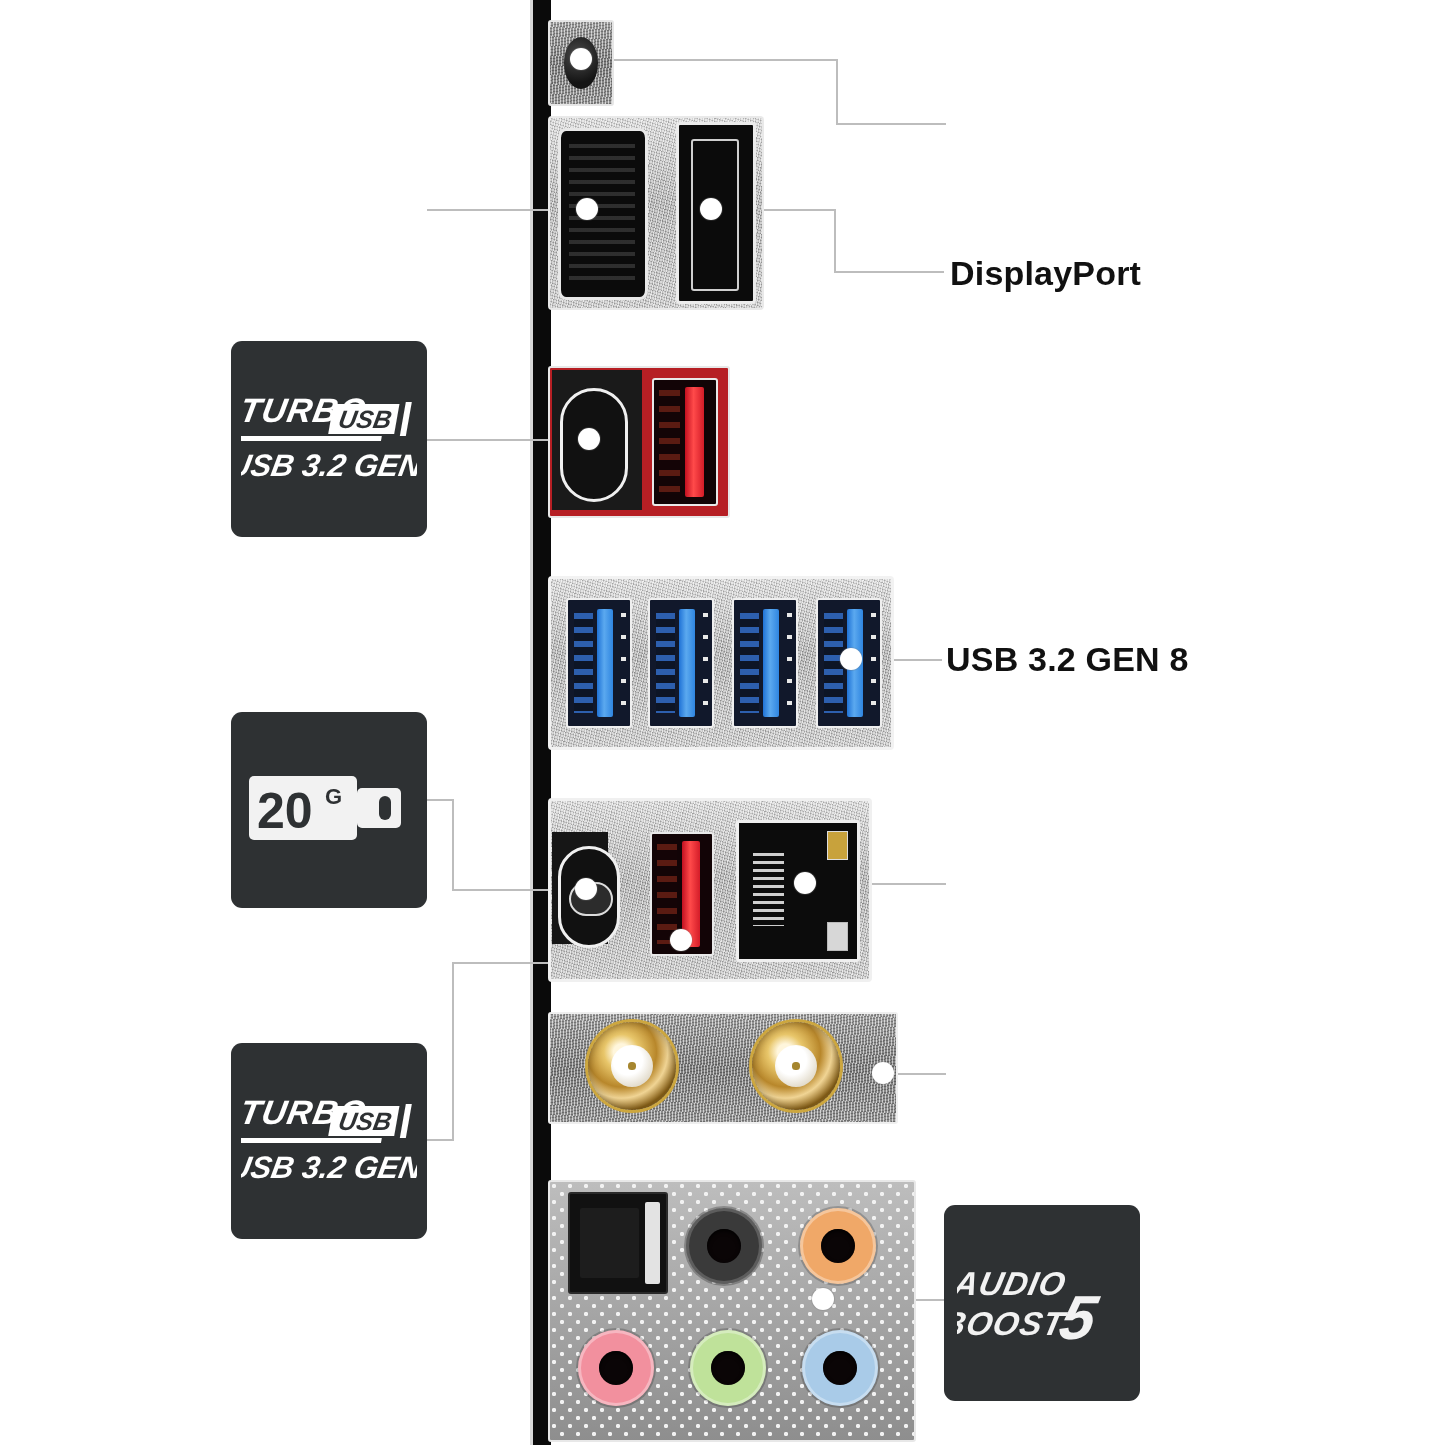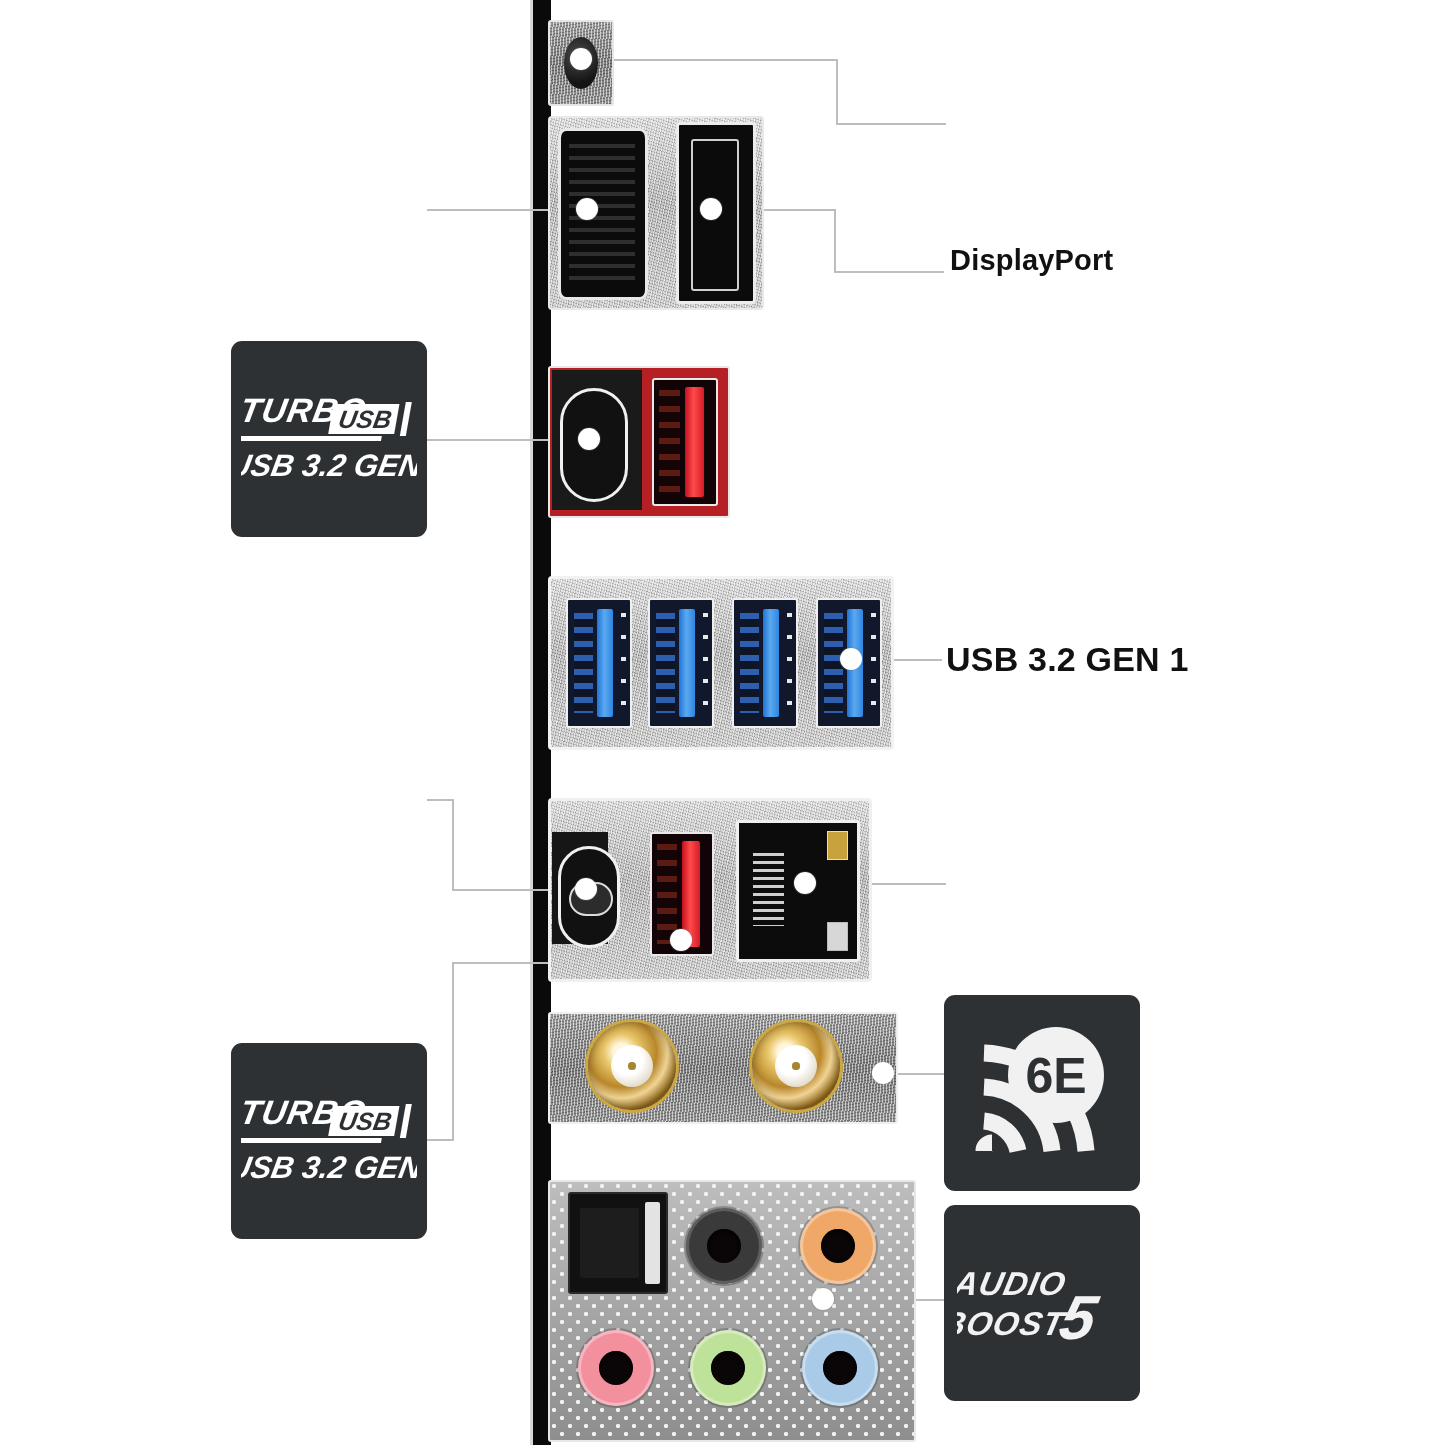--- a/index.html
+++ b/index.html
@@ -261,56 +261,53 @@
         <text x="4" y="38" font-size="34" font-style="italic" letter-spacing="1" transform="skewX(-10)">TURBO</text>
       </g>
       <rect x="96" y="20" width="66" height="30" fill="#fff" transform="skewX(-10)"></rect>
       <text x="104" y="44" font-size="25" font-style="italic" font-weight="bold" fill="#2e3133" font-family="'Liberation Sans',sans-serif" transform="skewX(-10)">USB</text>
       <rect x="168" y="18" width="6" height="34" fill="#fff" transform="skewX(-10)"></rect>
       <rect x="0" y="52" width="150" height="5" fill="#fff" transform="skewX(-10)"></rect>
       <text x="2" y="92" font-size="31" font-style="italic" font-weight="bold" fill="#fff" font-family="'Liberation Sans',sans-serif" transform="skewX(-10)" letter-spacing="0">USB 3.2 GEN2</text>
     </svg>
   </div>
 
+  <div class="badge" style="left:231px;top:712px;width:196px;height:196px;">
+    <svg width="160" height="80" viewBox="0 0 160 80">
+      <rect x="0" y="6" width="108" height="64" rx="5" fill="#f2f2f2"></rect>
+      <text x="8" y="58" font-size="50" font-weight="bold" fill="#2e3133" font-family="'Liberation Sans',sans-serif">20</text>
+      <text x="76" y="34" font-size="22" font-weight="bold" fill="#2e3133" font-family="'Liberation Sans',sans-serif">G</text>
+      <rect x="108" y="18" width="44" height="40" rx="5" fill="#f2f2f2"></rect>
+      <rect x="130" y="26" width="12" height="24" rx="6" fill="#2e3133"></rect>
+    </svg>
+  </div>
 
   <div class="badge" style="left:231px;top:1043px;width:196px;height:196px;">
     <svg width="176" height="110" viewBox="0 0 176 110">
       <g font-family="'Liberation Sans',sans-serif" font-weight="bold" fill="#fff">
         <text x="4" y="38" font-size="34" font-style="italic" letter-spacing="1" transform="skewX(-10)">TURBO</text>
       </g>
       <rect x="96" y="20" width="66" height="30" fill="#fff" transform="skewX(-10)"></rect>
       <text x="104" y="44" font-size="25" font-style="italic" font-weight="bold" fill="#2e3133" font-family="'Liberation Sans',sans-serif" transform="skewX(-10)">USB</text>
       <rect x="168" y="18" width="6" height="34" fill="#fff" transform="skewX(-10)"></rect>
       <rect x="0" y="52" width="150" height="5" fill="#fff" transform="skewX(-10)"></rect>
       <text x="2" y="92" font-size="31" font-style="italic" font-weight="bold" fill="#fff" font-family="'Liberation Sans',sans-serif" transform="skewX(-10)">USB 3.2 GEN2</text>
     </svg>
   </div>
 
 
 
-  <div class="badge" style="left:944px;top:995px;width:196px;height:196px;">
-    <svg width="152" height="152" viewBox="0 0 152 152">
-      <g fill="none" stroke="#f1f1f1" stroke-width="17">
-        <path d="M18 134 A8 8 0 0 1 26 126"></path>
-        <path d="M18 104 A38 38 0 0 1 52 134"></path>
-        <path d="M18 70 A72 72 0 0 1 86 134"></path>
-        <path d="M18 36 A106 106 0 0 1 120 134"></path>
-      </g>
-      <circle cx="90" cy="58" r="48" fill="#f1f1f1"></circle>
-      <text x="90" y="76" font-size="50" font-weight="bold" fill="#2e3133" text-anchor="middle" font-family="'Liberation Sans',sans-serif">6E</text>
-    </svg>
-  </div>
 
   <div class="badge" style="left:944px;top:1205px;width:196px;height:196px;">
     <svg width="170" height="100" viewBox="0 0 170 100">
       <g font-family="'Liberation Sans',sans-serif" font-weight="bold" fill="#f2f2f2" font-style="italic">
         <text x="4" y="42" font-size="33" transform="skewX(-12)" letter-spacing="1">AUDIO</text>
         <text x="0" y="82" font-size="33" transform="skewX(-12)" letter-spacing="1">BOOST</text>
         <text x="118" y="86" font-size="62" transform="skewX(-12)">5</text>
       </g>
     </svg>
   </div>
 
-  <div class="txt-label" style="left:950px;top:244px;font-size:29px;">DisplayPort</div>
-
-  <div class="txt-label" style="left:946px;top:640px;font-size:34px;">USB 3.2 GEN 1</div>
+  <div class="txt-label" style="left:950px;top:254px;font-size:34px;">DisplayPort</div>
+
+  <div class="txt-label" style="left:946px;top:640px;font-size:34px;">USB 3.2 GEN 8</div>
 
 </div>
 
 </body></html>

